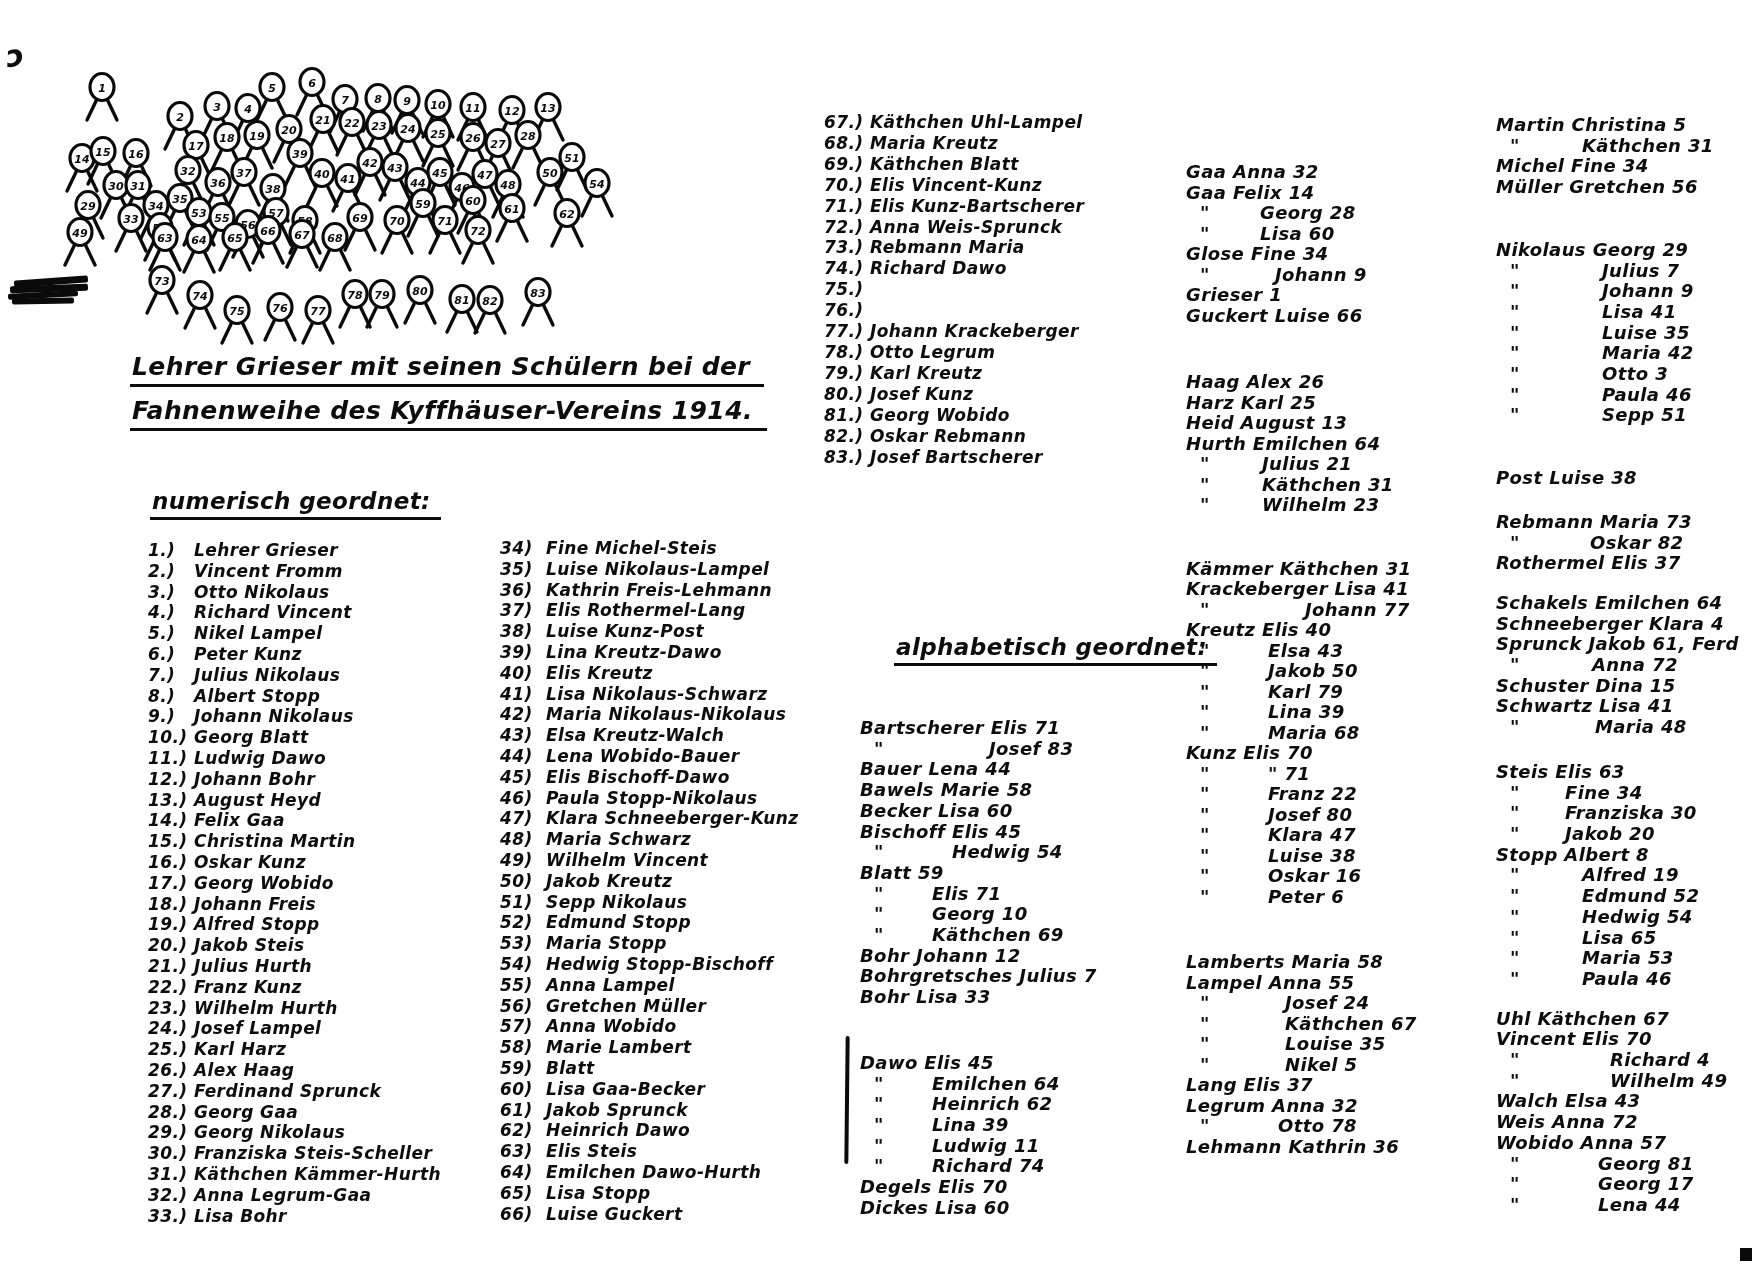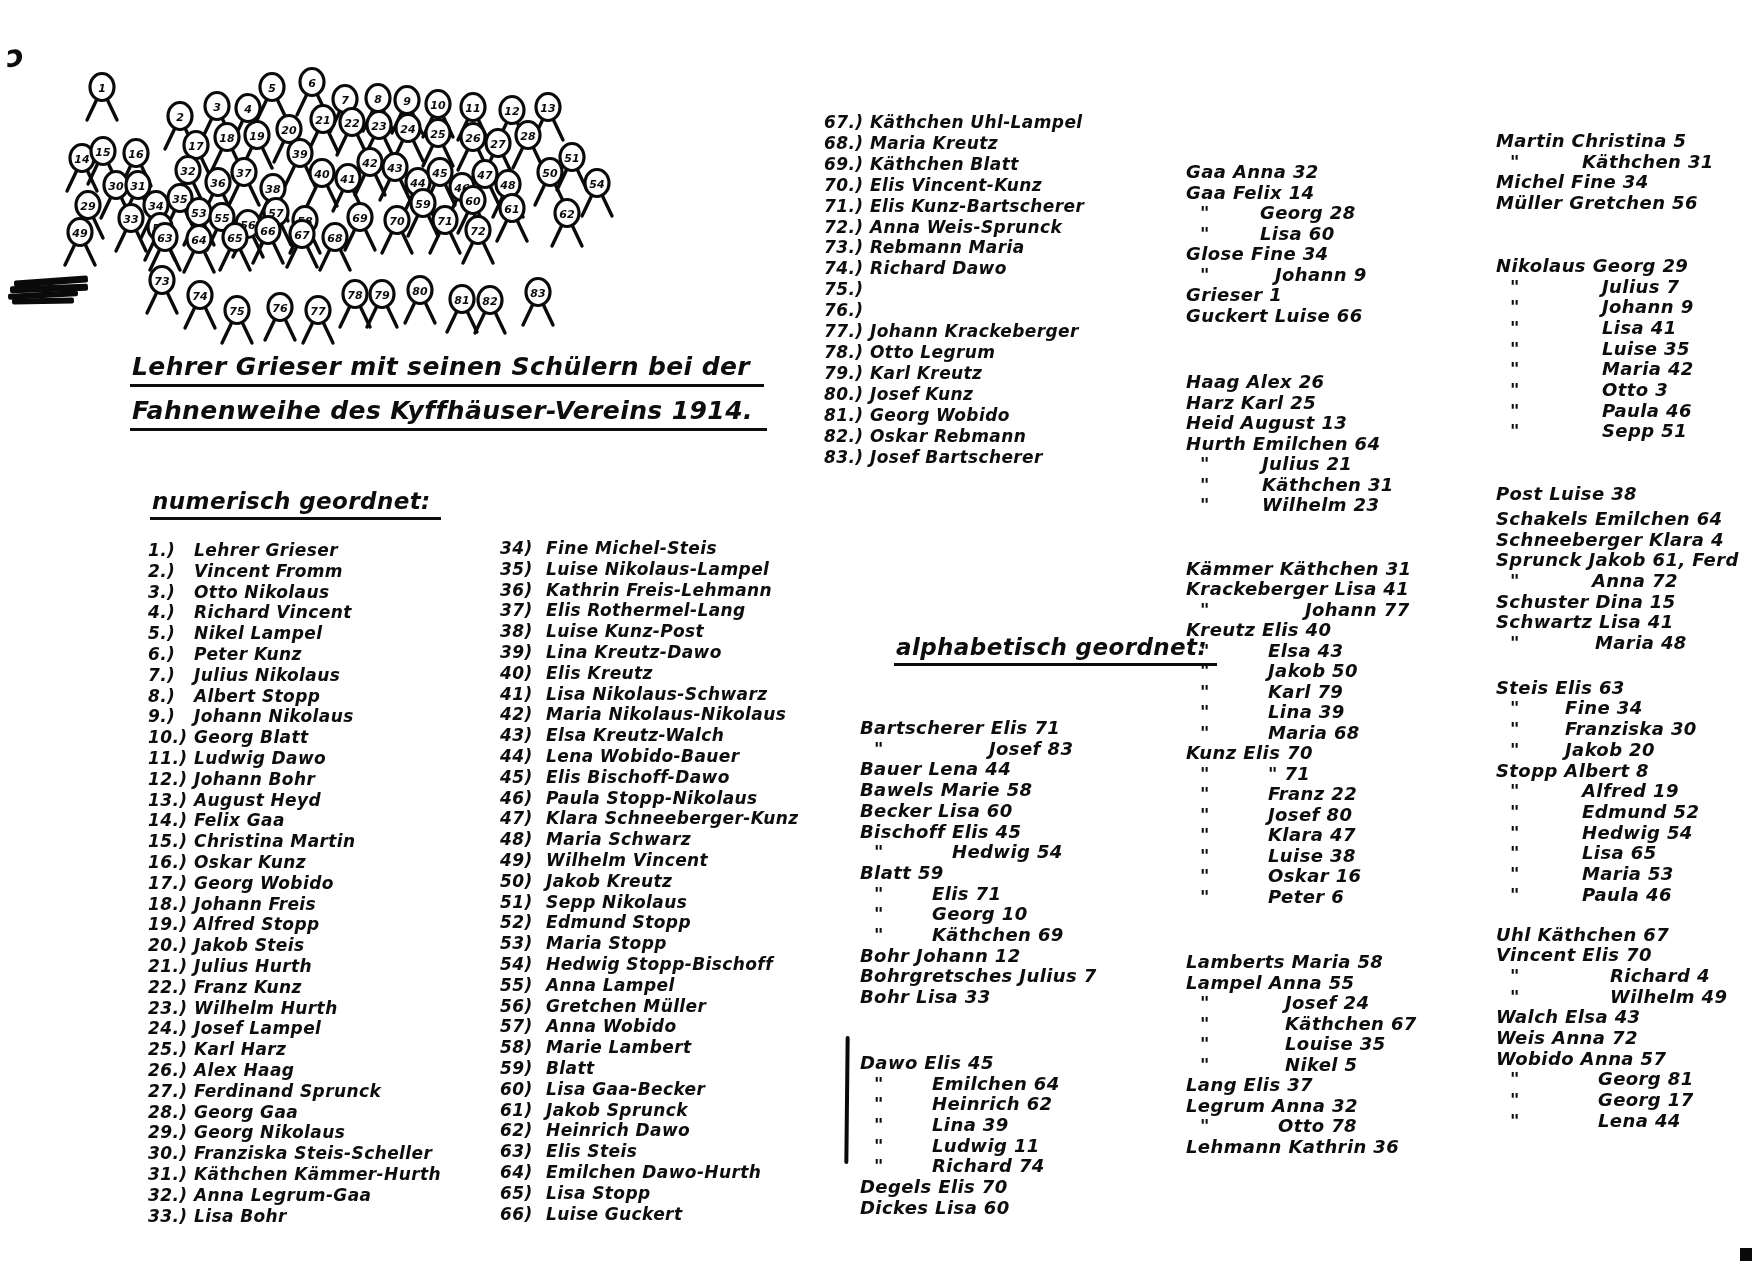--- a/index.html
+++ b/index.html
@@ -652,41 +652,46 @@
         <div class="aline"><span class="ditto" style="width: 85px; padding-left: 14px;">"</span><span>Käthchen 67</span></div>
         <div class="aline"><span class="ditto" style="width: 85px; padding-left: 14px;">"</span><span>Louise 35</span></div>
         <div class="aline"><span class="ditto" style="width: 85px; padding-left: 14px;">"</span><span>Nikel 5</span></div>
         <div class="aline"><span>Lang Elis 37</span></div>
         <div class="aline"><span>Legrum Anna 32</span></div>
         <div class="aline"><span class="ditto" style="width: 78px; padding-left: 14px;">"</span><span>Otto 78</span></div>
         <div class="aline"><span>Lehmann Kathrin 36</span></div>
       </div>
     </div>
   <div id="acol3" class="acol hand">
-      <div class="agroup" style="margin-top: 16px;">
+      <div class="agroup" style="margin-top: 0px;">
         <div class="aline"><span>Martin Christina 5</span></div>
         <div class="aline"><span class="ditto" style="width: 72px; padding-left: 14px;">"</span><span>Käthchen 31</span></div>
         <div class="aline"><span>Michel Fine 34</span></div>
         <div class="aline"><span>Müller Gretchen 56</span></div>
       </div>
       <div class="agroup" style="margin-top: 42px;">
         <div class="aline"><span>Nikolaus Georg 29</span></div>
         <div class="aline"><span class="ditto" style="width: 92px; padding-left: 14px;">"</span><span>Julius 7</span></div>
         <div class="aline"><span class="ditto" style="width: 92px; padding-left: 14px;">"</span><span>Johann 9</span></div>
         <div class="aline"><span class="ditto" style="width: 92px; padding-left: 14px;">"</span><span>Lisa 41</span></div>
         <div class="aline"><span class="ditto" style="width: 92px; padding-left: 14px;">"</span><span>Luise 35</span></div>
         <div class="aline"><span class="ditto" style="width: 92px; padding-left: 14px;">"</span><span>Maria 42</span></div>
         <div class="aline"><span class="ditto" style="width: 92px; padding-left: 14px;">"</span><span>Otto 3</span></div>
         <div class="aline"><span class="ditto" style="width: 92px; padding-left: 14px;">"</span><span>Paula 46</span></div>
         <div class="aline"><span class="ditto" style="width: 92px; padding-left: 14px;">"</span><span>Sepp 51</span></div>
       </div>
       <div class="agroup" style="margin-top: 42px;">
         <div class="aline"><span>Post Luise 38</span></div>
       </div>
-      <div class="agroup" style="margin-top: 4px;">
+      <div class="agroup" style="margin-top: 23px;">
+        <div class="aline"><span>Rebmann Maria 73</span></div>
+        <div class="aline"><span class="ditto" style="width: 80px; padding-left: 14px;">"</span><span>Oskar 82</span></div>
+        <div class="aline"><span>Rothermel Elis 37</span></div>
+      </div>
+      <div class="agroup" style="margin-top: 19px;">
         <div class="aline"><span>Schakels Emilchen 64</span></div>
         <div class="aline"><span>Schneeberger Klara 4</span></div>
         <div class="aline"><span>Sprunck Jakob 61, Ferd</span></div>
         <div class="aline"><span class="ditto" style="width: 82px; padding-left: 14px;">"</span><span>Anna 72</span></div>
         <div class="aline"><span>Schuster Dina 15</span></div>
         <div class="aline"><span>Schwartz Lisa 41</span></div>
         <div class="aline"><span class="ditto" style="width: 85px; padding-left: 14px;">"</span><span>Maria 48</span></div>
       </div>
       <div class="agroup" style="margin-top: 24px;">
         <div class="aline"><span>Steis Elis 63</span></div>

